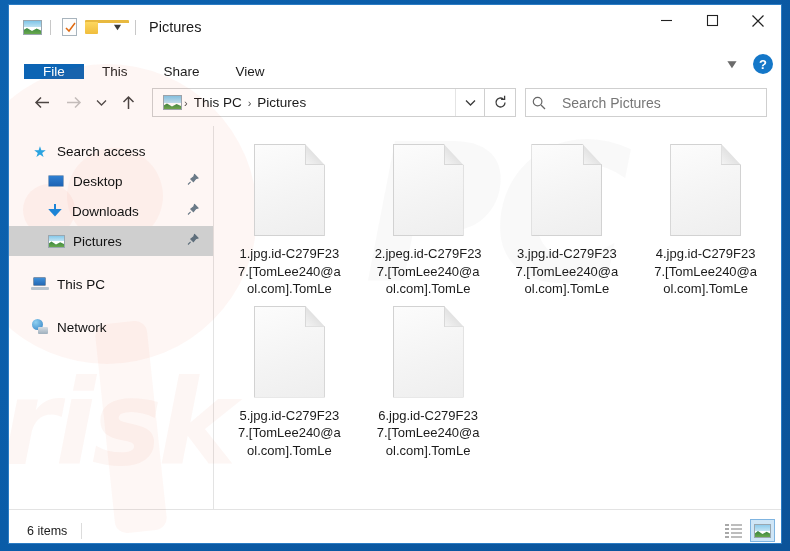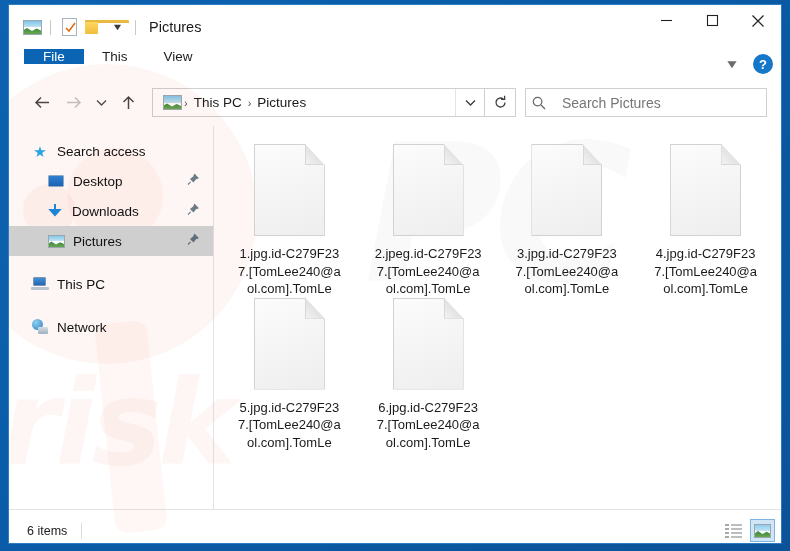--- a/index.html
+++ b/index.html
@@ -160,21 +160,21 @@
     align-items: center;
     justify-content: center;
   }
   .winbtn svg { display: block; }
 
   
   .ribbon {
     height: 30px;
     background: #ffffff;
     display: flex;
-    align-items: flex-start;
+    align-items: flex-end;
     flex: 0 0 auto;
     position: relative;
   }
   .tab-file {
     width: 60px;
     background: #0c64b4;
     color: #ffffff;
     font-size: 13.5px;
     display: flex;
     align-items: center;
@@ -454,20 +454,21 @@
     background: #ffffff;
     position: relative;
     overflow: hidden;
   }
   .grid {
     position: relative;
     z-index: 2;
     display: grid;
     grid-template-columns: repeat(4, 1fr);
     padding: 18px 6px 0 6px;
+    row-gap: 8px;
   }
   .cell {
     display: flex;
     flex-direction: column;
     align-items: center;
   }
   .fileicon {
     width: 71px;
     height: 92px;
     position: relative;
@@ -692,20 +693,21 @@
         <svg width="14" height="14" viewBox="0 0 14 14">
           <path d="M1.5 1.5 L12.5 12.5 M12.5 1.5 L1.5 12.5" stroke="#222" stroke-width="1.2"></path>
         </svg>
       </div>
     </div>
   </div>
 
   <div class="ribbon">
     <div class="tab-file">File</div>
     <div class="tab">This</div>
+    <div class="tab">Share</div>
     <div class="tab">View</div>
     <div class="ribbon-right">
       <div class="ribbon-chevron">▼</div>
       <div class="help-btn">?</div>
     </div>
   </div>
 
   <div class="addressrow">
     <div class="navbtn">
       <svg width="17" height="15" viewBox="0 0 17 15">

